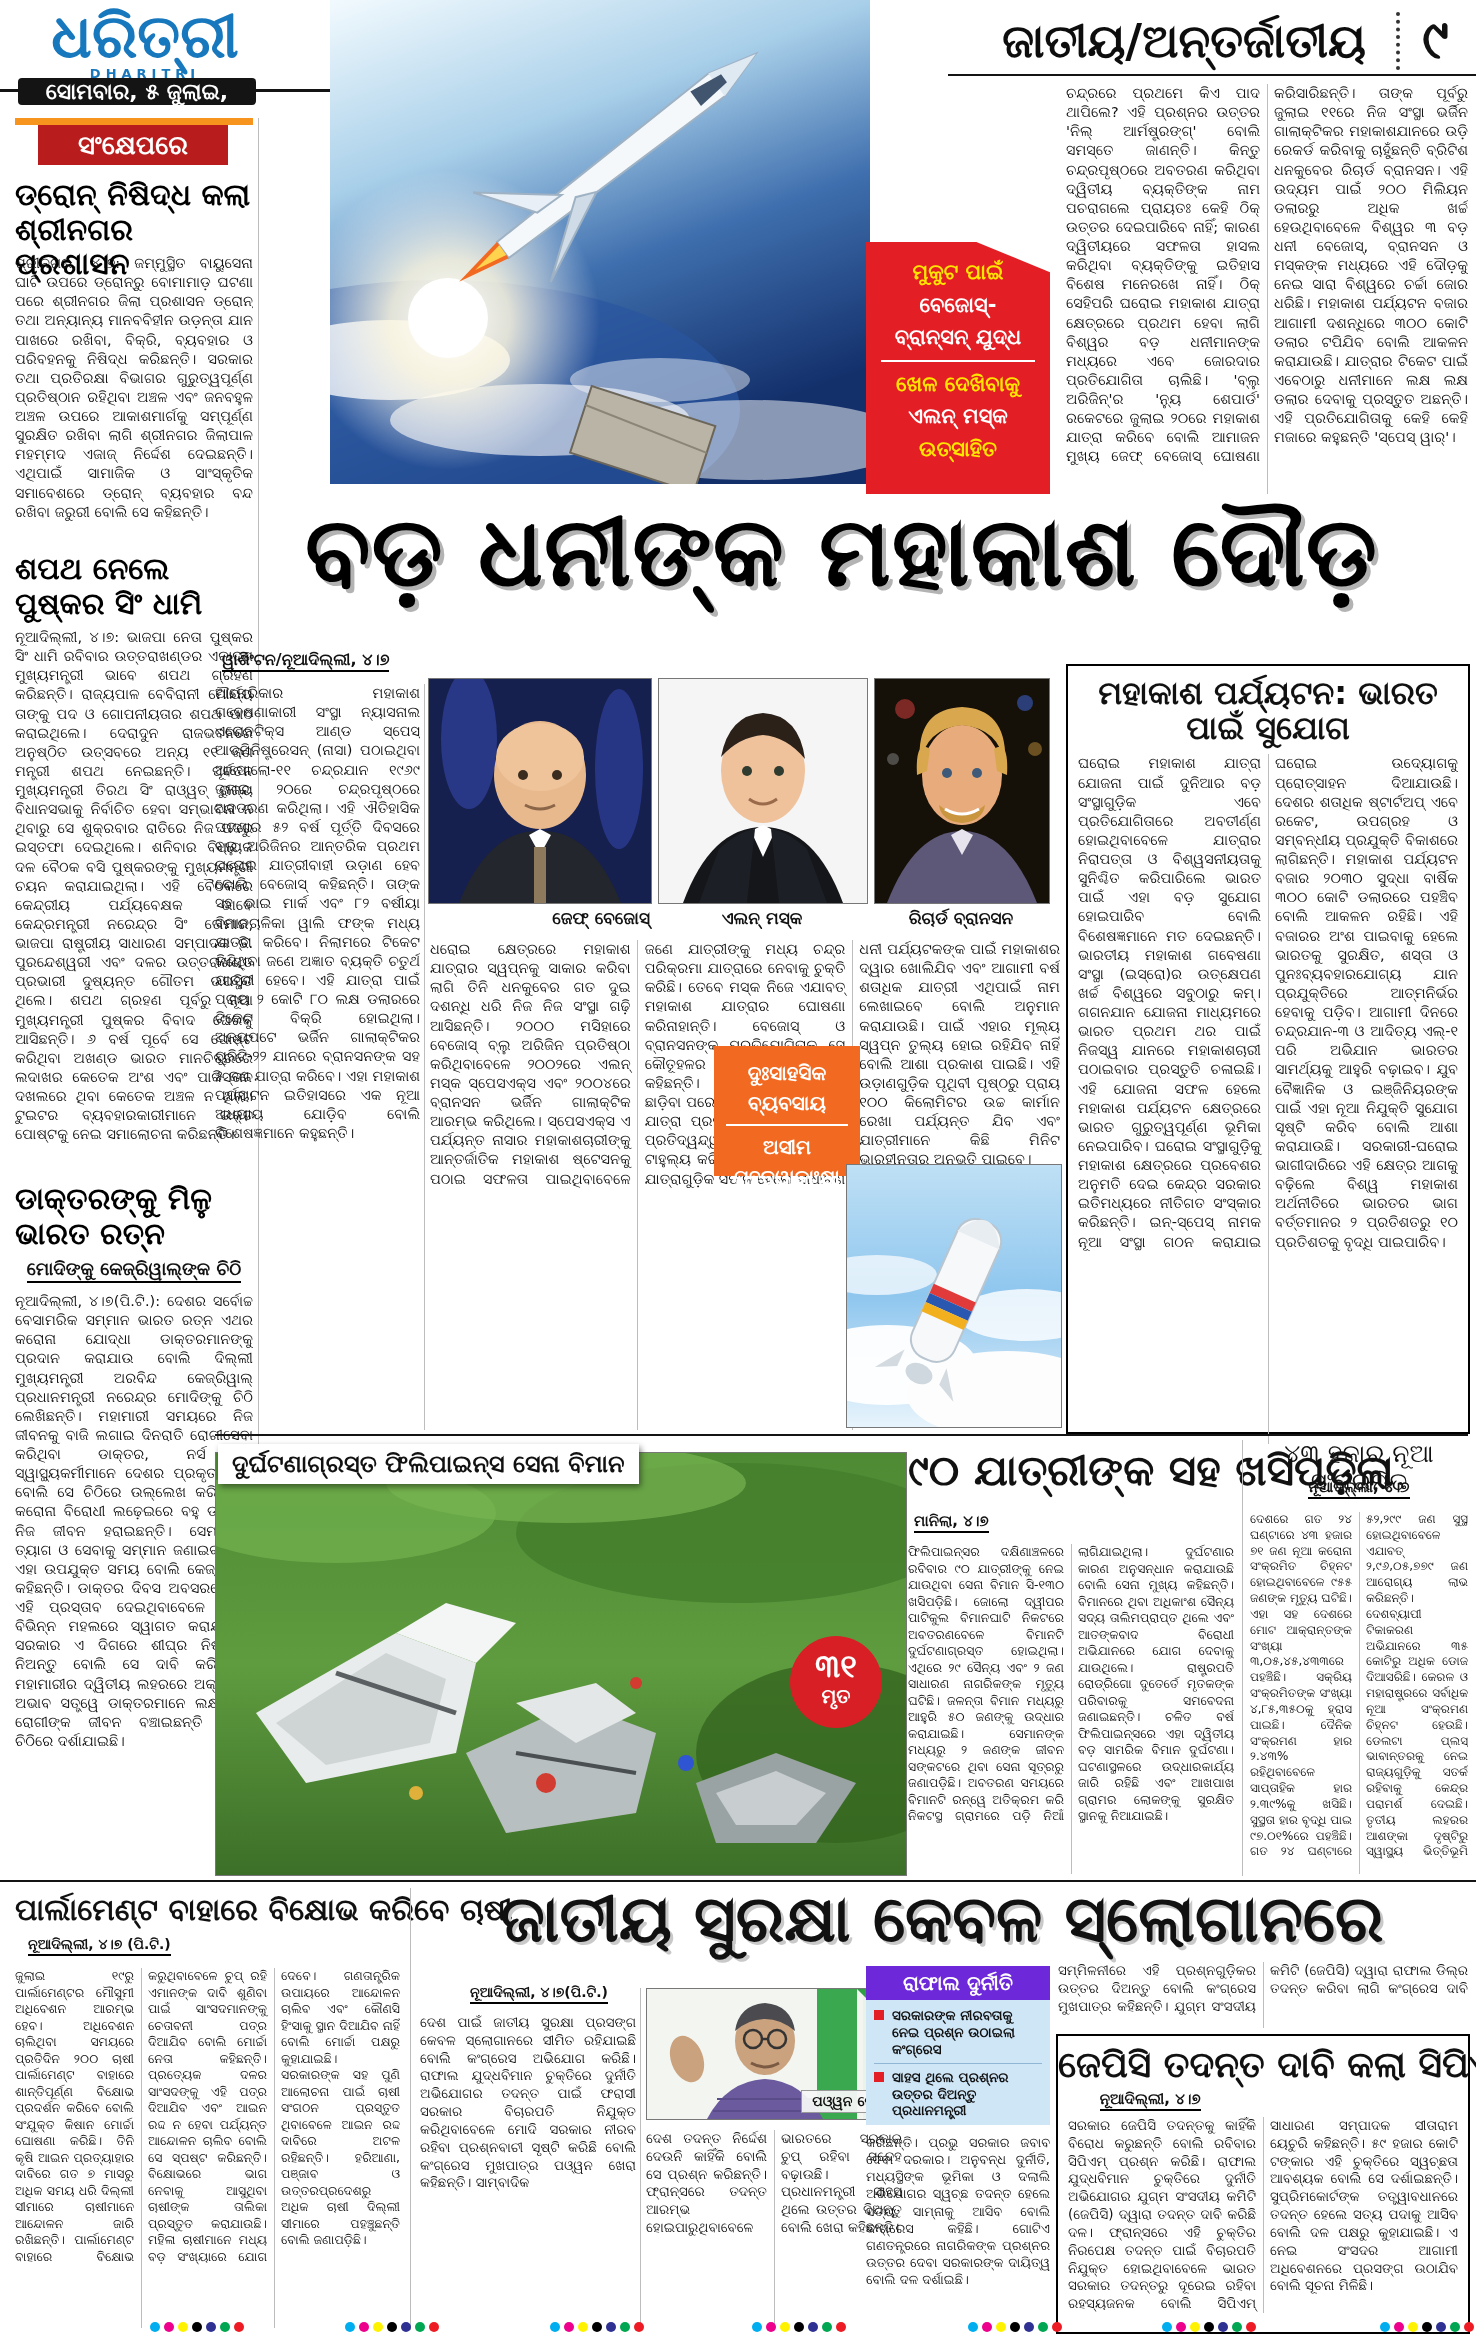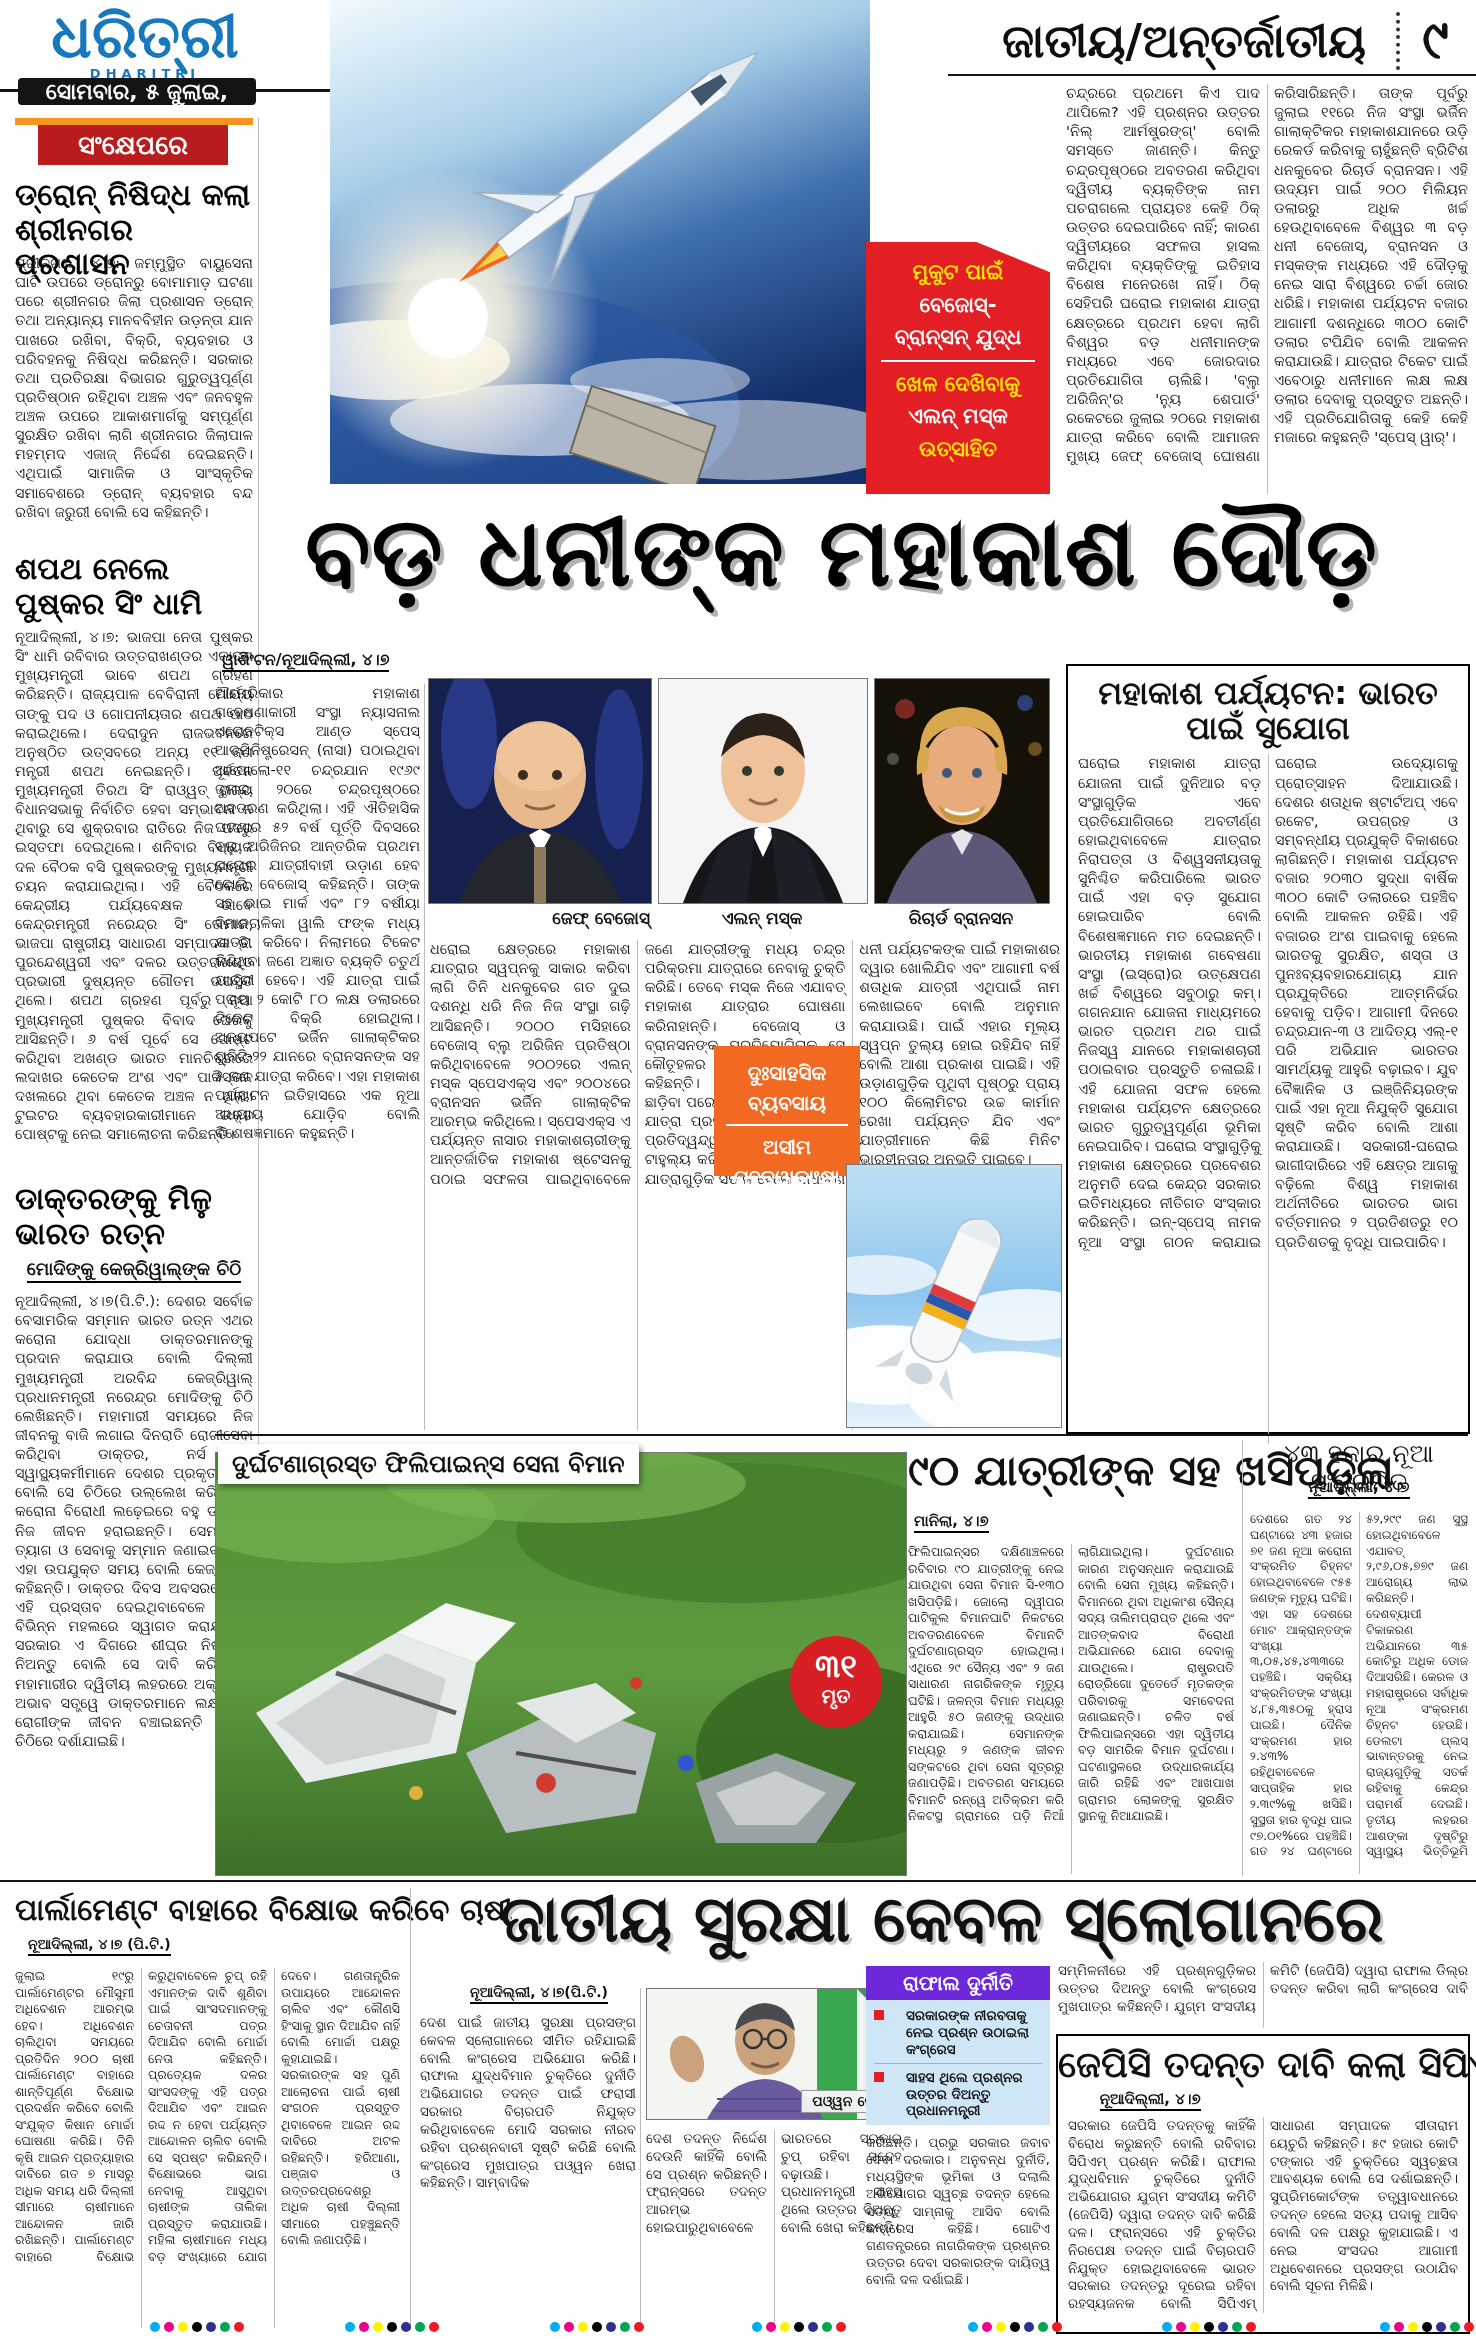--- a/index.html
+++ b/index.html
@@ -49,21 +49,21 @@
   .badge{background:#d81f26;border-radius:50%;color:#fff;text-align:center;}
   .badge .n{font-size:32px;font-weight:900;line-height:1.05;padding-top:14px;}
   .badge .t{font-size:20px;font-weight:900;}
   .covid-h{font-size:25px;font-weight:400;text-align:center;line-height:1.1;}
   .small{font-size:12.5px;}
   
   .farm-h{font-size:30px;font-weight:700;white-space:nowrap;}
   .sec-h{font-size:64px;font-weight:900;text-align:center;white-space:nowrap;text-shadow:3px 3px 0 #c9c9c9;}
   .raf-title{background:#6d28d9;color:#fff;font-size:20px;font-weight:900;text-align:center;line-height:34px;}
   .raf-body{background:#cfe6f7;padding:7px 8px 6px 8px;}
-  .raf-item{display:flex;gap:22px;font-size:13.5px;font-weight:bold;line-height:1.25;}
+  .raf-item{display:flex;gap:8px;font-size:13.5px;font-weight:bold;line-height:1.25;}
   .raf-sq{width:10px;height:10px;background:#e31e25;flex:0 0 10px;margin-top:3px;}
   .raf-div{border-top:1px solid #8fb6d4;margin:5px 0;}
   .jpc-h{font-size:36px;font-weight:900;text-align:center;white-space:nowrap;}
   .photo-cap-inset{position:absolute;right:6px;bottom:6px;background:rgba(245,245,245,.95);
                    font-size:14px;font-weight:bold;padding:2px 10px;border:1px solid #999;}
   
   .reg-group{position:absolute;display:flex;gap:4px;}
   .reg-dot{width:10px;height:10px;border-radius:50%;}
 </style>
 </head>

